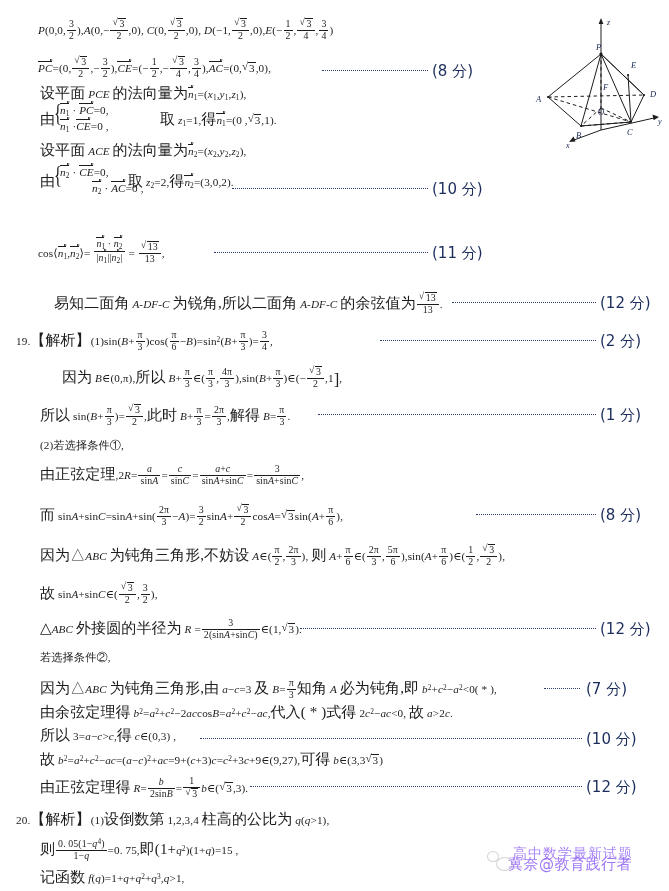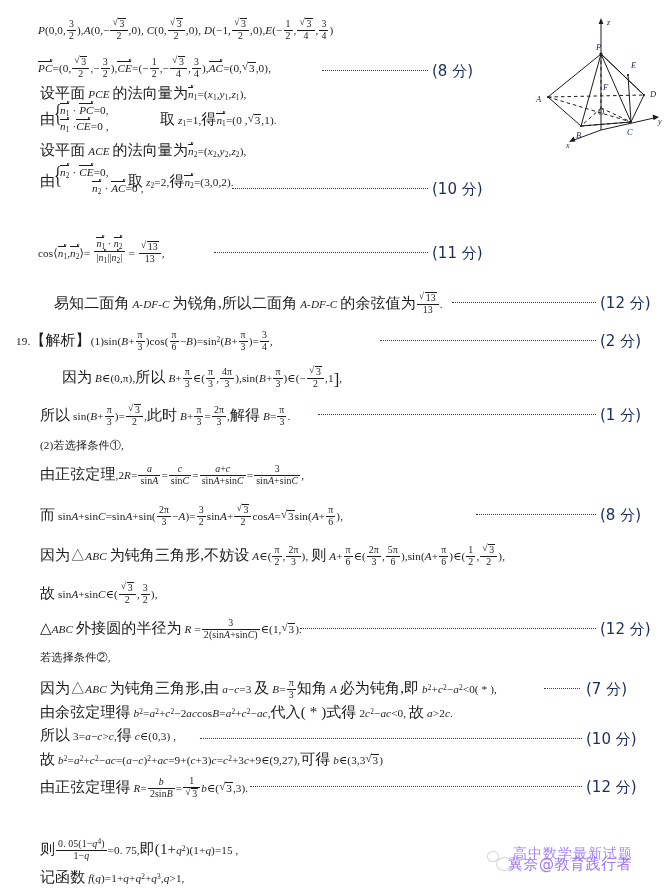--- a/index.html
+++ b/index.html
@@ -313,20 +313,23 @@
   <div class="ln" style="left:40px; top:752px;">
     <span class="cn">故</span> <span class="it">b</span><span class="sup">2</span><span class="rm">=</span><span class="it">a</span><span class="sup">2</span><span class="rm">+</span><span class="it">c</span><span class="sup">2</span><span class="rm">−</span><span class="it">ac</span><span class="rm">=(</span><span class="it">a</span><span class="rm">−</span><span class="it">c</span><span class="rm">)</span><span class="sup">2</span><span class="rm">+</span><span class="it">ac</span><span class="rm">=9+(</span><span class="it">c</span><span class="rm">+3)</span><span class="it">c</span><span class="rm">=</span><span class="it">c</span><span class="sup">2</span><span class="rm">+3</span><span class="it">c</span><span class="rm">+9∈(9,27),</span><span class="cn">可得</span> <span class="it">b</span><span class="rm">∈(3,3</span><span class="sqrt"><span class="rad">3</span></span><span class="rm">)</span>
   </div>
 
   <div class="ln" style="left:40px; top:776px;">
     <span class="cn">由正弦定理得</span> <span class="it">R</span><span class="rm">=</span><span class="frac"><span class="num"><span class="it">b</span></span><span><span class="rm">2sin</span><span class="it">B</span></span></span><span class="rm">=</span><span class="frac"><span class="num">1</span><span><span class="sqrt"><span class="rad">3</span></span></span></span><span class="it">b</span><span class="rm">∈(</span><span class="sqrt"><span class="rad">3</span></span><span class="rm">,3).</span>
   </div>
   <div class="dots" style="left:250px; top:786px; width:332px;"></div>
   <div class="score" style="left:586px; top:778px;">(12 分)</div>
 
+  <div class="ln" style="left:16px; top:812px;">
+    <span class="rm">20.</span><span class="cn">【解析】</span><span class="rm">(1)</span><span class="cn">设倒数第</span> <span class="rm">1,2,3,4</span> <span class="cn">柱高的公比为</span> <span class="it">q</span><span class="rm">(</span><span class="it">q</span><span class="rm">&gt;1),</span>
+  </div>
 
   <div class="ln" style="left:40px; top:838px;">
     <span class="cn">则</span><span class="frac"><span class="num"><span class="rm">0. 05(1−</span><span class="it">q</span><span class="sup">4</span><span class="rm">)</span></span><span><span class="rm">1−</span><span class="it">q</span></span></span><span class="rm">=0. 75,</span><span class="cn">即(1+</span><span class="it">q</span><span class="sup">2</span><span class="rm">)(1+</span><span class="it">q</span><span class="rm">)=15 ,</span>
   </div>
 
   <div class="ln" style="left:40px; top:870px;">
     <span class="cn">记函数</span> <span class="it">f</span><span class="rm">(</span><span class="it">q</span><span class="rm">)=1+</span><span class="it">q</span><span class="rm">+</span><span class="it">q</span><span class="sup">2</span><span class="rm">+</span><span class="it">q</span><span class="sup">3</span><span class="rm">,</span><span class="it">q</span><span class="rm">&gt;1,</span>
   </div>
 
   <div class="wm-bubble" style="left:487px; top:851px; width:10px; height:9px;"></div>

